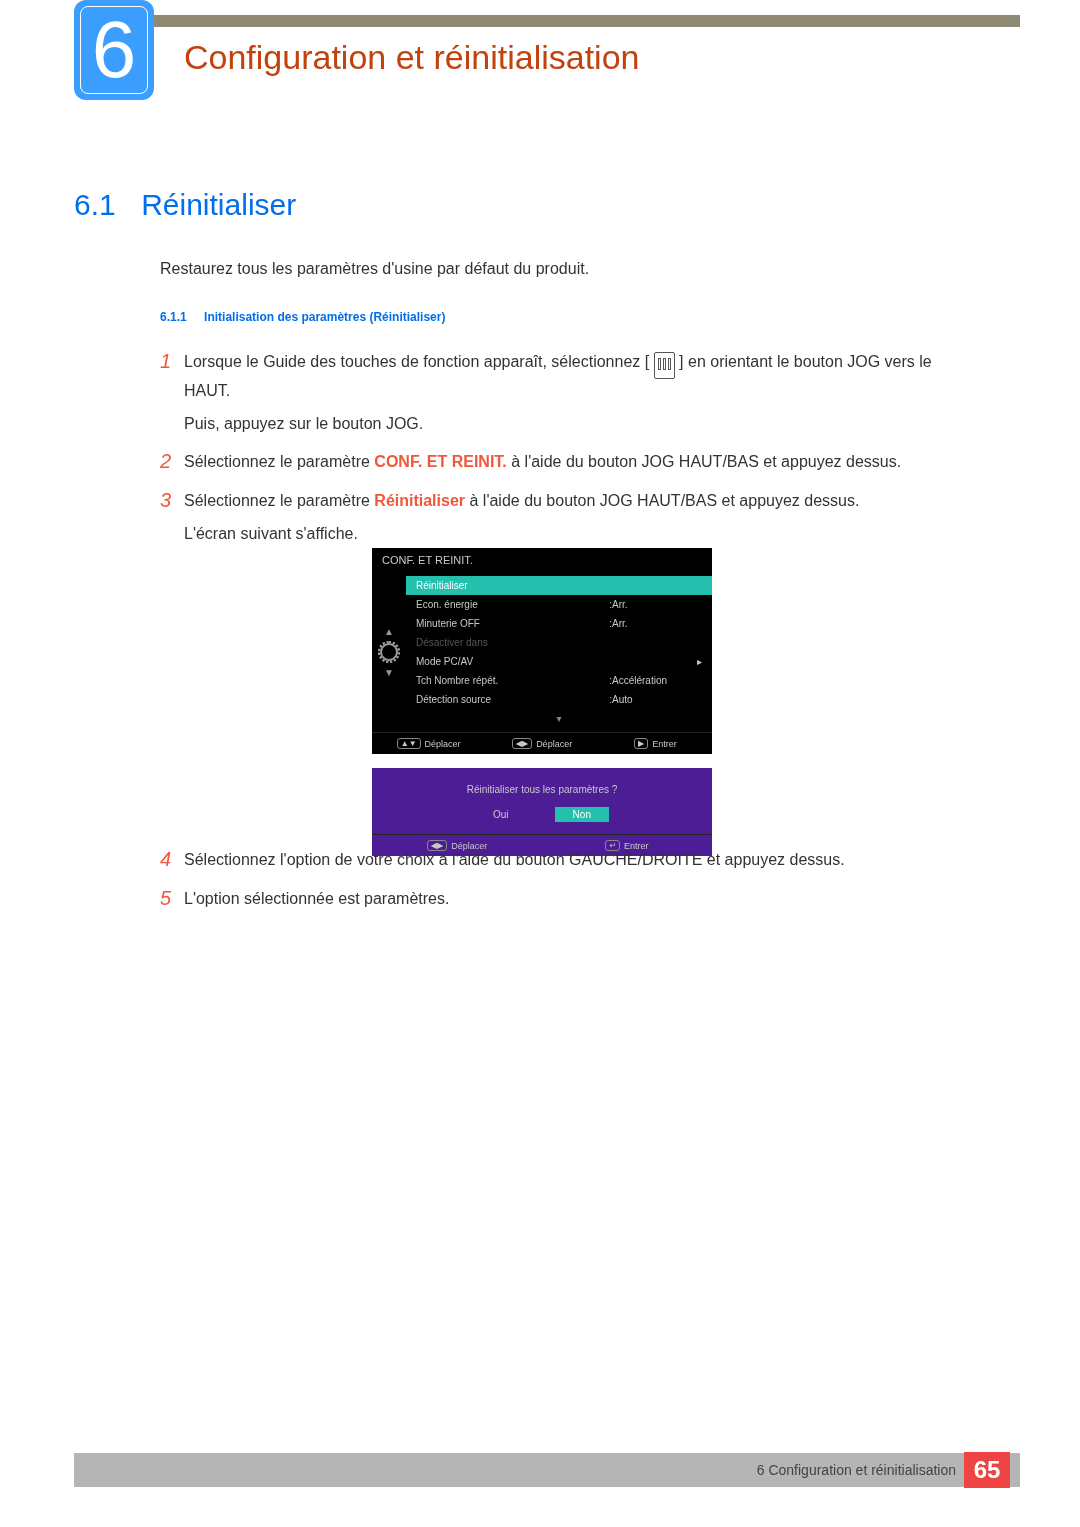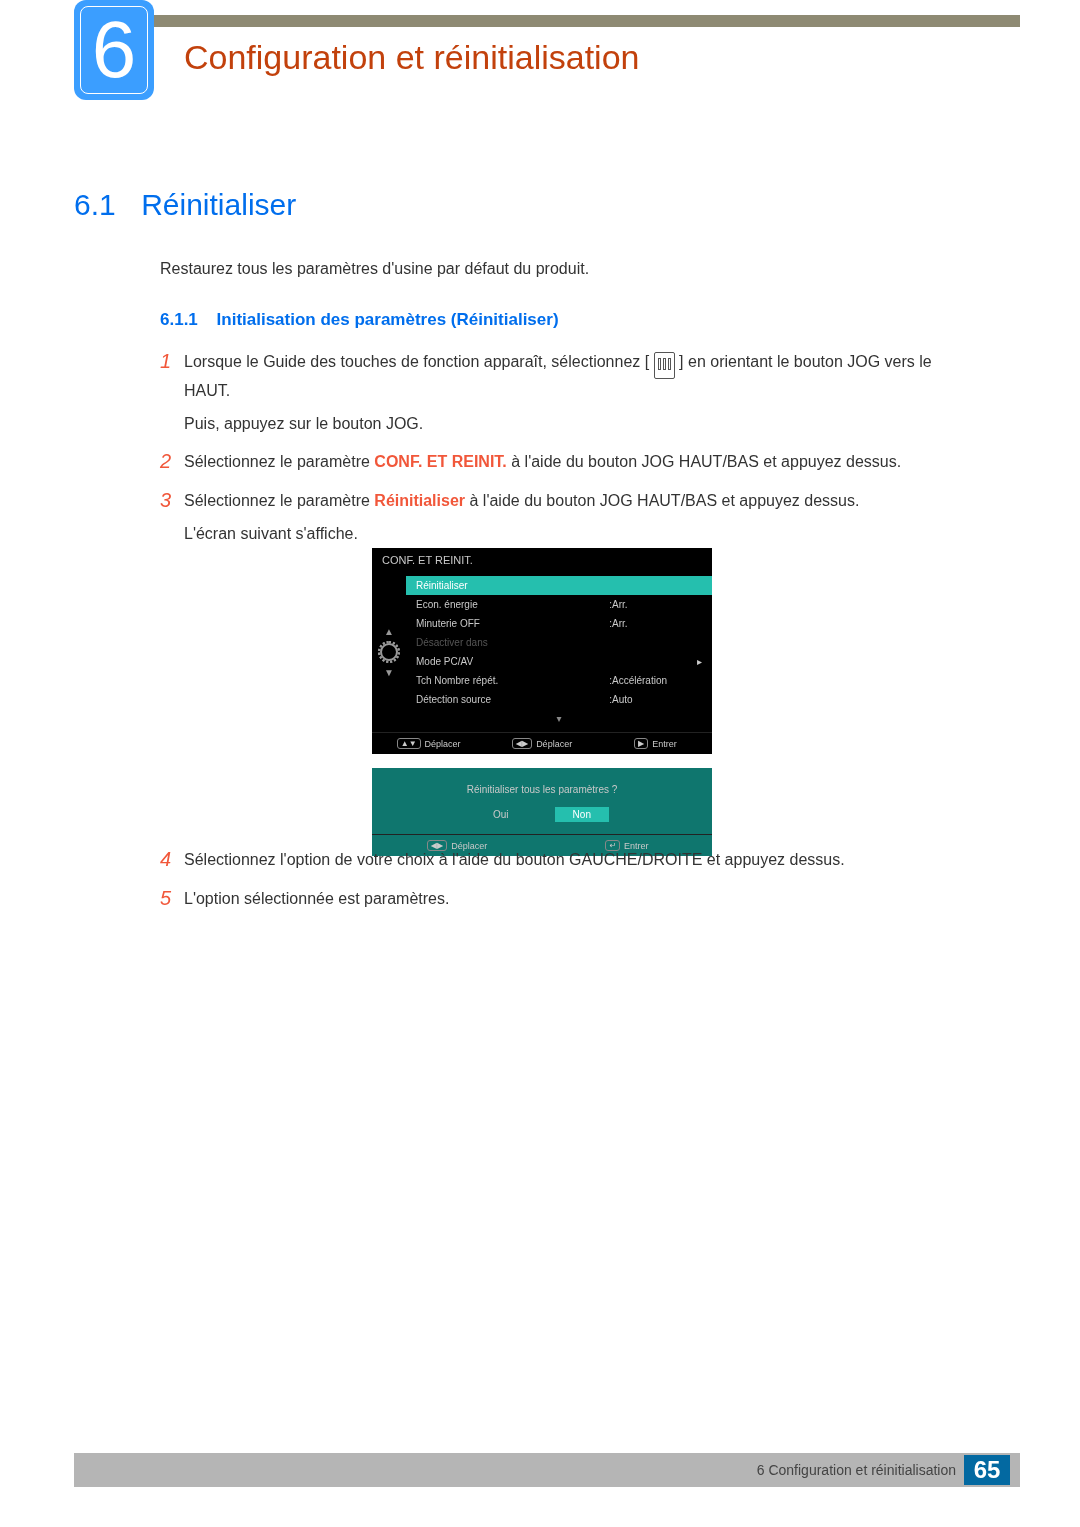--- a/index.html
+++ b/index.html
@@ -11,21 +11,21 @@
   .chapter-num { width:80px; height:100px; background:#3b9eff; border-radius:12px; color:#fff; font-size:80px; font-weight:400; display:flex; align-items:center; justify-content:center; position:relative; }
   .chapter-num::after { content:""; position:absolute; inset:6px; border:1px solid #fff; border-radius:8px; }
   .chapter-title { font-size:34px; color:#c2410c; font-weight:400; margin-left:30px; margin-top:38px; }
 
   .section-row { position:absolute; left:74px; top:188px; }
   .section-num { display:inline-block; font-size:30px; color:#006eed; margin-right:21px; font-weight:400;}
   .section-title { display:inline-block; font-size:30px; color:#006eed; font-weight:400;}
 
   .intro { position:absolute; left:160px; top:260px; font-size:16px; color:#333; }
 
-  .subsection-row { position:absolute; left:160px; top:310px; font-size:17px; color:#006eed; font-weight:700; }
+  .subsection-row { position:absolute; left:160px; top:310px; font-size:12px; color:#006eed; font-weight:700; }
   .sub-num { margin-right:14px; font-weight:700; }
 
   .steps { position:absolute; left:160px; top:350px; width:780px; }
   .step { display:flex; margin-bottom:14px; }
   .step-n { flex:0 0 24px; font-size:20px; color:#f1573a; font-style:italic; font-weight:400; }
   .step-body { flex:1; font-size:16px; color:#333; line-height:1.55; }
   .strong-orange { color:#f1573a; font-weight:700; }
   .icon-inline { display:inline-block; vertical-align:-3px; border:1px solid #555; border-radius:2px; padding:0 2px; }
   .icon-inline span { display:inline-block; width:3px; height:12px; border:1px solid #555; margin:0 1px;}
 
@@ -41,33 +41,33 @@
   .osd-list { flex:1; padding:4px 0; }
   .osd-row { display:flex; padding:4px 10px; }
   .osd-row.sel { background:#25bfae; color:#fff; }
   .osd-row.dim { color:#555; }
   .osd-label { flex:1; }
   .osd-val { width:90px; }
   .osd-tri { width:12px; text-align:right; }
   .osd-foot { display:flex; border-top:1px solid #222; }
   .osd-foot-cell { flex:1; display:flex; align-items:center; justify-content:center; gap:4px; padding:5px 0; font-size:9px; }
 
-  .osd2 { width:340px; background:#0f766e; color:#c9c9c9; font-size:10px; margin-top:14px; text-align:center;}
+  .osd2 { width:340px; background:#4c1d95; color:#c9c9c9; font-size:10px; margin-top:14px; text-align:center;}
   .osd2-q { padding:16px 0 12px; font-size:10px; }
   .osd2-opts { display:flex; justify-content:center; gap:28px; padding-bottom:12px; }
   .opt { padding:2px 18px; }
   .opt.sel { background:#25bfae; color:#fff; }
   .osd2-foot { display:flex; border-top:1px solid #222; }
 
   .steps2 { position:absolute; left:160px; top:848px; width:780px; }
 
   
   .footer-bar { position:absolute; left:74px; bottom:40px; width:946px; height:34px; background:#b5b5b5; display:flex; justify-content:flex-end; align-items:center; padding-right:10px; }
   .footer-text { font-size:14px; color:#444; }
-  .footer-page { width:46px; height:30px; background:#0369a1; color:#fff; font-size:24px; font-weight:700; display:flex; align-items:center; justify-content:center; margin-left:8px;text-align:right; }
+  .footer-page { width:46px; height:36px; background:#ef4444; color:#fff; font-size:24px; font-weight:700; display:flex; align-items:center; justify-content:center; margin-left:8px;text-align:right; }
 
   .sym { display:inline-block; border:1px solid #888; border-radius:3px; font-size:8px; padding:0 3px; color:#ccc;}
 </style>
 </head>
 <body>
 
 <div class="top-tab"></div>
 
 <div class="chapter-head">
   <div class="chapter-num">

